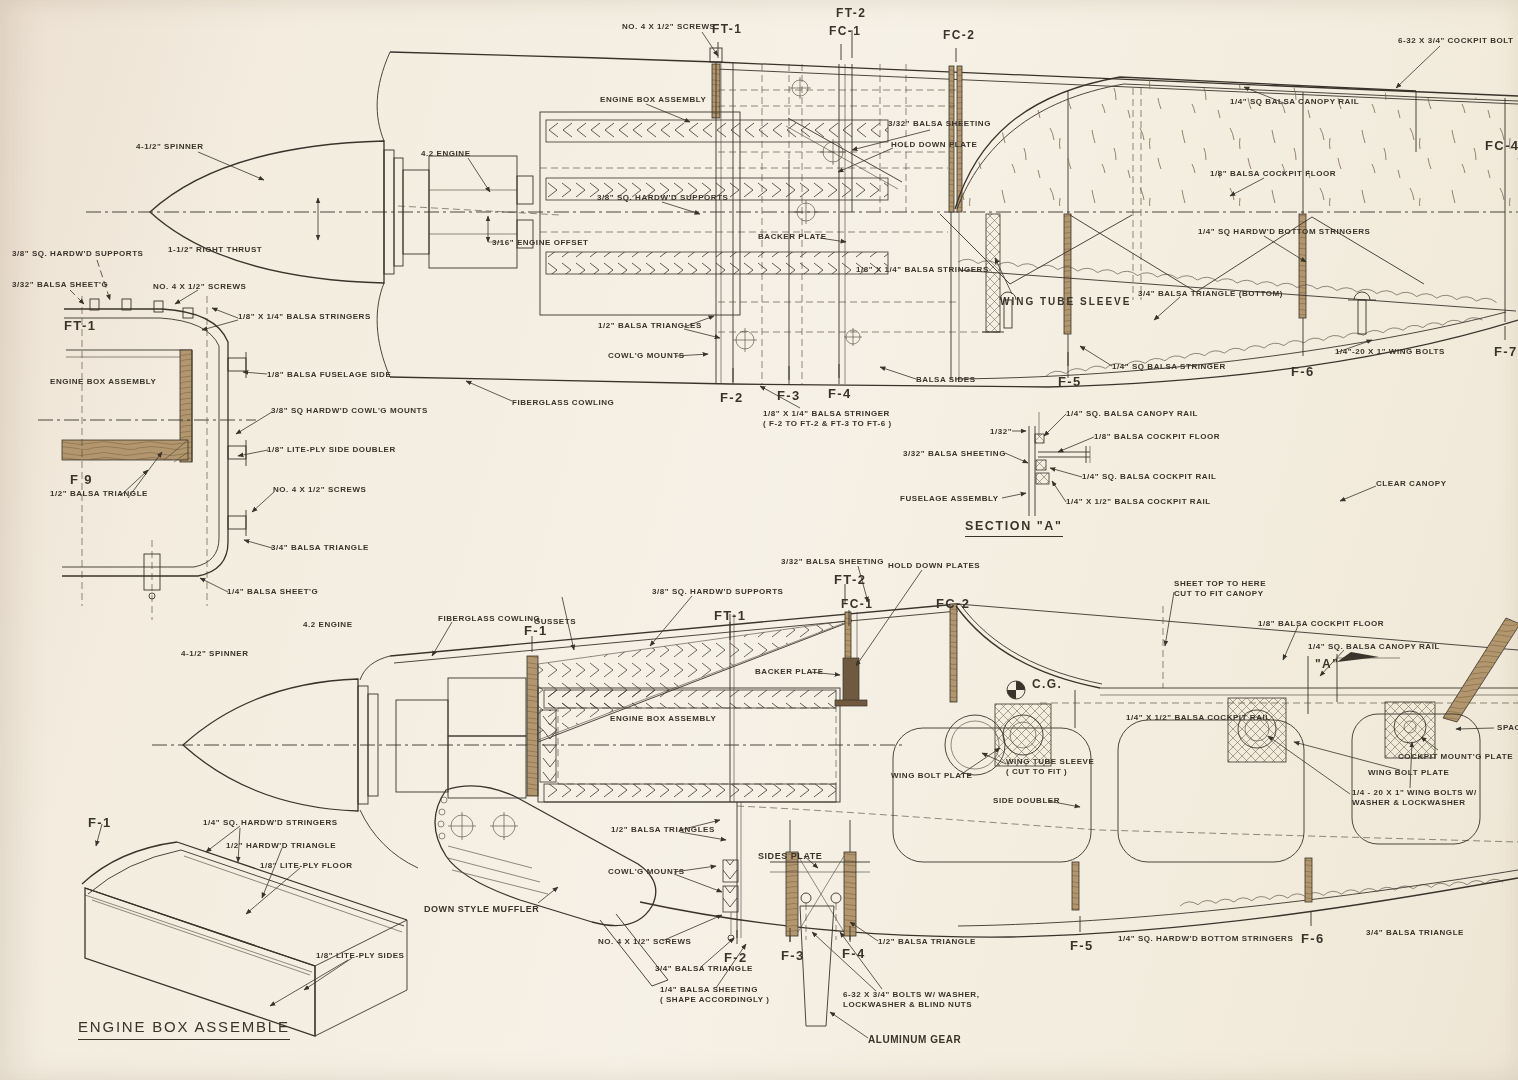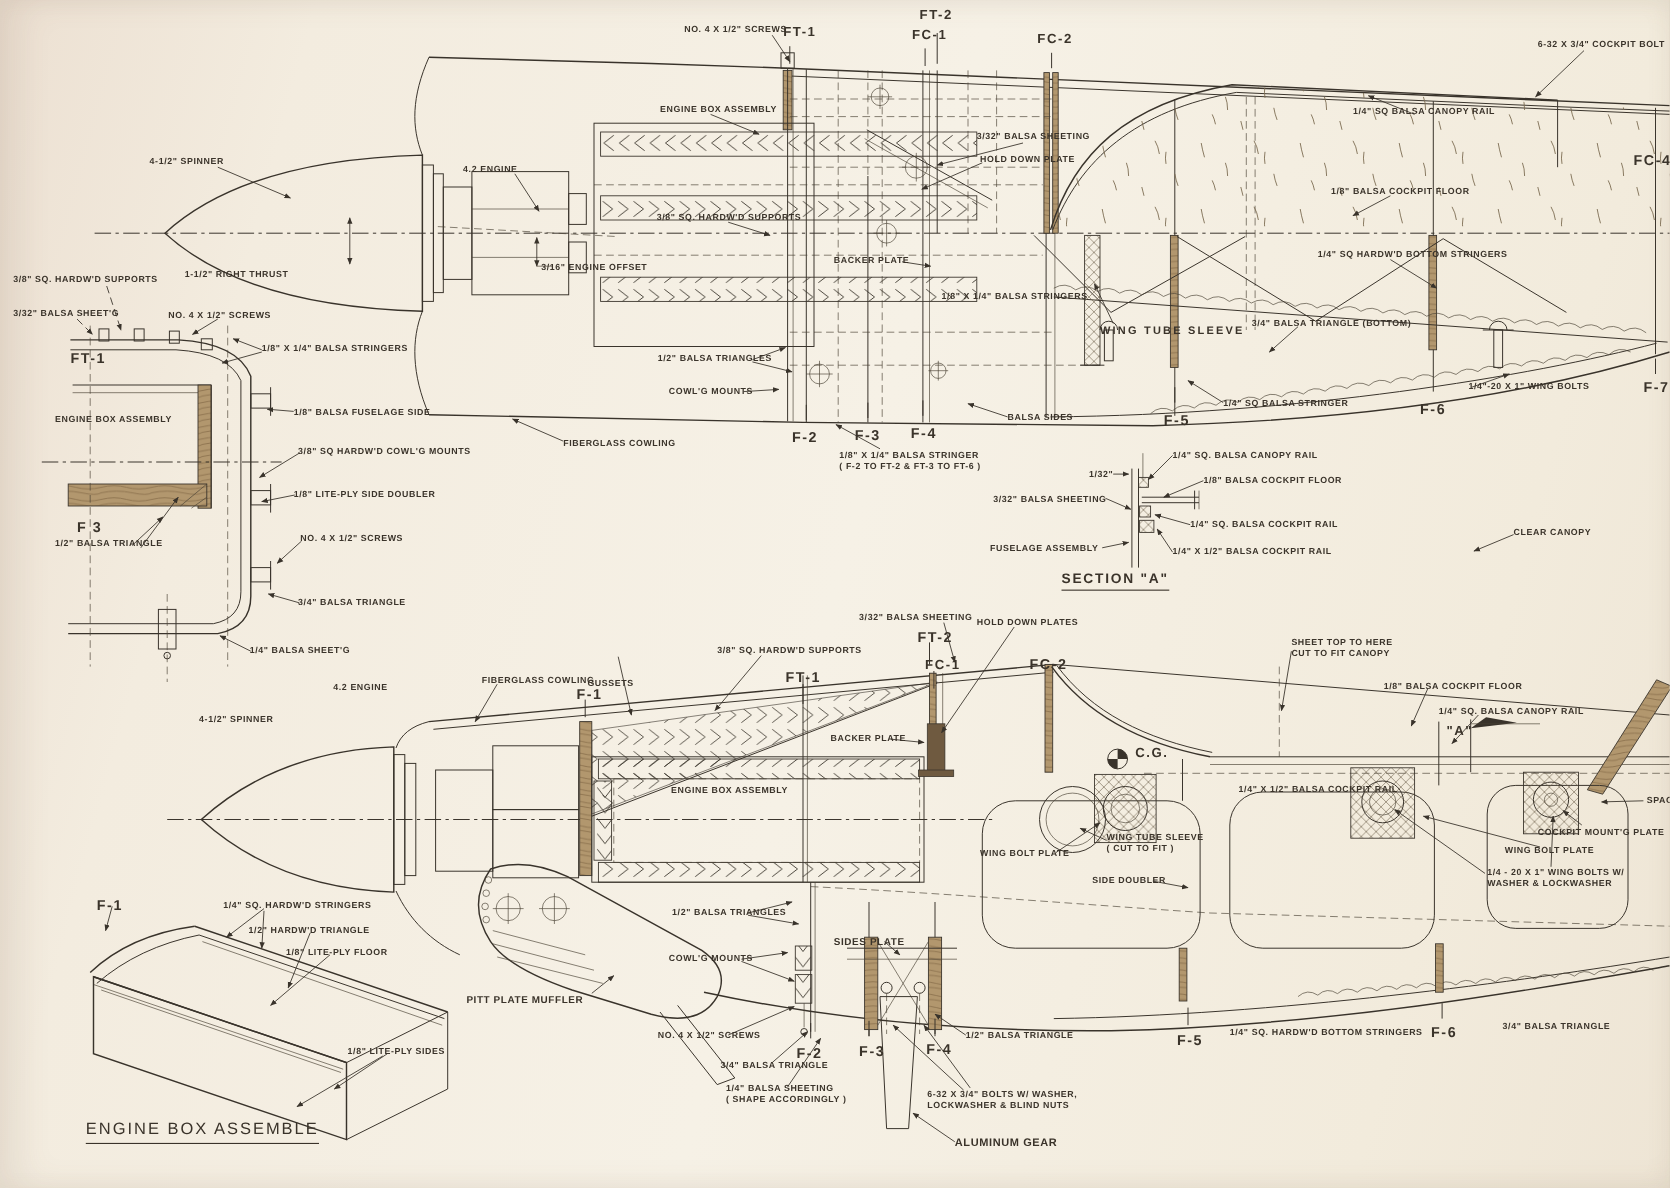--- a/index.html
+++ b/index.html
@@ -487,21 +487,21 @@
       <div class="lb st" style="left: 720px; top: 390px; font-size: 13px;">F-2</div>
       <div class="lb st" style="left: 777px; top: 388px; font-size: 13px;">F-3</div>
       <div class="lb st" style="left: 828px; top: 386px; font-size: 13px;">F-4</div>
       <div class="lb" style="left: 512px; top: 398px;">FIBERGLASS COWLING</div>
       <div class="lb" style="left: 267px; top: 370px;">1/8" BALSA FUSELAGE SIDE</div>
       <div class="lb" style="left: 763px; top: 409px;">1/8" X 1/4" BALSA STRINGER
 ( F-2 TO FT-2 &amp; FT-3 TO FT-6 )</div>
       <div class="lb" style="left: 271px; top: 406px;">3/8" SQ HARDW'D COWL'G MOUNTS</div>
       <div class="lb" style="left: 267px; top: 445px;">1/8" LITE-PLY SIDE DOUBLER</div>
       <div class="lb" style="left: 273px; top: 485px;">NO. 4 X 1/2" SCREWS</div>
-      <div class="lb st" style="left: 70px; top: 472px; font-size: 13px;">F 3</div>
+      <div class="lb st" style="left: 70px; top: 472px; font-size: 13px;">F 9</div>
       <div class="lb" style="left: 50px; top: 489px;">1/2" BALSA TRIANGLE</div>
       <div class="lb" style="left: 271px; top: 543px;">3/4" BALSA TRIANGLE</div>
       <div class="lb" style="left: 227px; top: 587px;">1/4" BALSA SHEET'G</div>
       <div class="lb" style="left: 1066px; top: 409px;">1/4" SQ. BALSA CANOPY RAIL</div>
       <div class="lb" style="left: 990px; top: 427px;">1/32"</div>
       <div class="lb" style="left: 1094px; top: 432px;">1/8" BALSA COCKPIT FLOOR</div>
       <div class="lb" style="left: 903px; top: 449px;">3/32" BALSA SHEETING</div>
       <div class="lb" style="left: 1082px; top: 472px;">1/4" SQ. BALSA COCKPIT RAIL</div>
       <div class="lb" style="left: 900px; top: 494px;">FUSELAGE ASSEMBLY</div>
       <div class="lb" style="left: 1066px; top: 497px;">1/4" X 1/2" BALSA COCKPIT RAIL</div>
@@ -532,21 +532,21 @@
 ( CUT TO FIT )</div>
       <div class="lb" style="left: 1398px; top: 752px;">COCKPIT MOUNT'G PLATE</div>
       <div class="lb" style="left: 891px; top: 771px;">WING BOLT PLATE</div>
       <div class="lb" style="left: 993px; top: 796px;">SIDE DOUBLER</div>
       <div class="lb" style="left: 1368px; top: 768px;">WING BOLT PLATE</div>
       <div class="lb" style="left: 1352px; top: 788px;">1/4 - 20 X 1" WING BOLTS W/
 WASHER &amp; LOCKWASHER</div>
       <div class="lb" style="left: 611px; top: 825px;">1/2" BALSA TRIANGLES</div>
       <div class="lb" style="left: 758px; top: 851px; font-size: 9px;">SIDES PLATE</div>
       <div class="lb" style="left: 608px; top: 867px;">COWL'G MOUNTS</div>
-      <div class="lb" style="left: 424px; top: 904px; font-size: 9px;">PITT PLATE MUFFLER</div>
+      <div class="lb" style="left: 424px; top: 904px; font-size: 9px;">DOWN STYLE MUFFLER</div>
       <div class="lb" style="left: 598px; top: 937px;">NO. 4 X 1/2" SCREWS</div>
       <div class="lb st" style="left: 724px; top: 950px; font-size: 13px;">F-2</div>
       <div class="lb st" style="left: 781px; top: 948px; font-size: 13px;">F-3</div>
       <div class="lb st" style="left: 842px; top: 946px; font-size: 13px;">F-4</div>
       <div class="lb" style="left: 878px; top: 937px;">1/2" BALSA TRIANGLE</div>
       <div class="lb" style="left: 655px; top: 964px;">3/4" BALSA TRIANGLE</div>
       <div class="lb" style="left: 660px; top: 985px;">1/4" BALSA SHEETING
 ( SHAPE ACCORDINGLY )</div>
       <div class="lb" style="left: 843px; top: 990px;">6-32 X 3/4" BOLTS W/ WASHER,
 LOCKWASHER &amp; BLIND NUTS</div>

